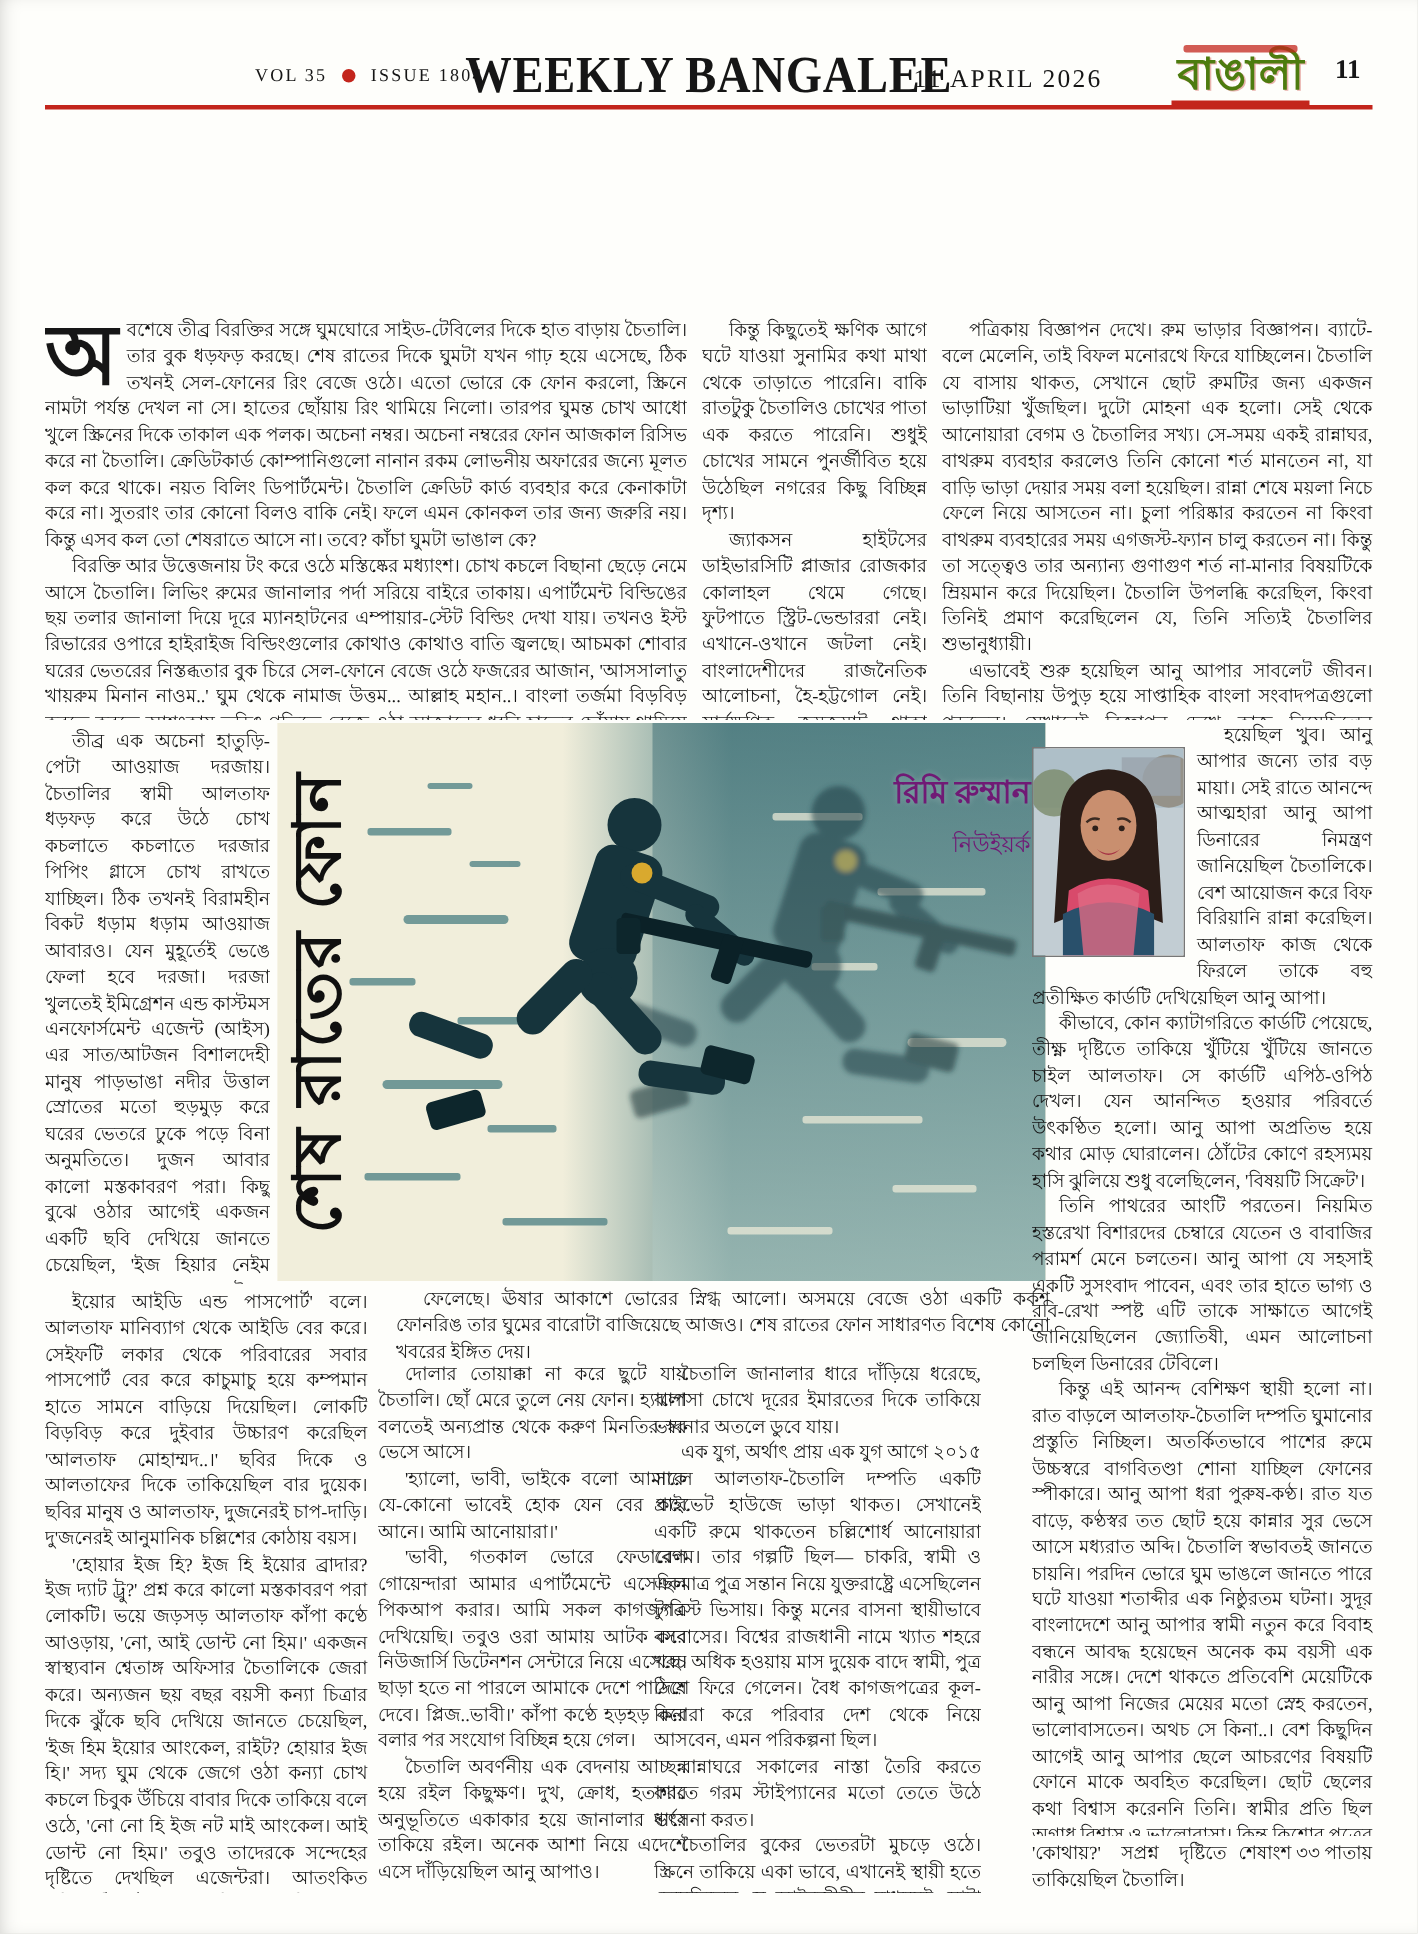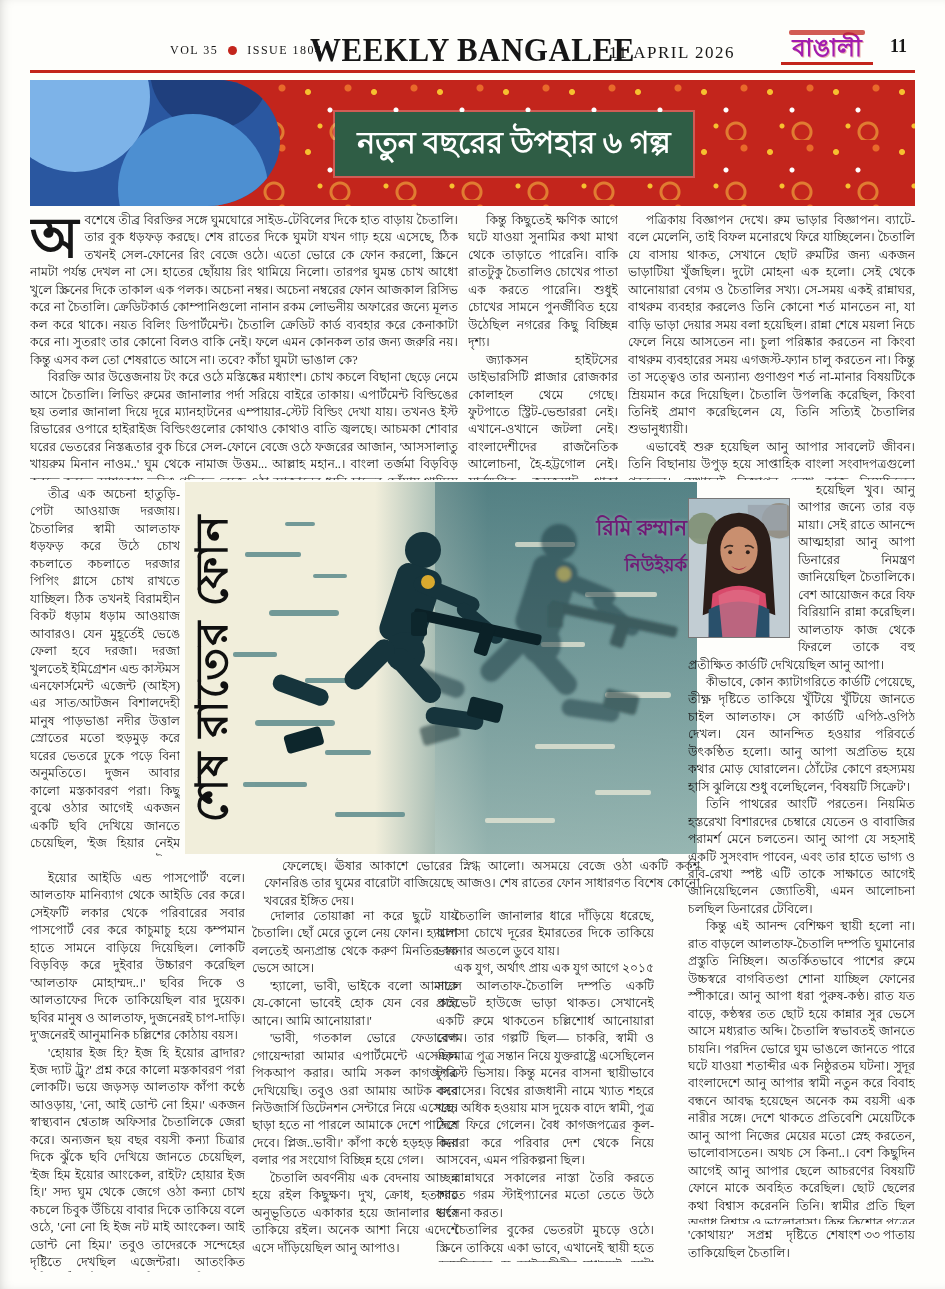--- a/index.html
+++ b/index.html
@@ -8,21 +8,21 @@
         box-shadow:inset 6px 0 14px -8px rgba(0,0,0,.25);}
   
   .hdr{position:absolute;left:30px;top:34px;width:885px;height:34px;}
   .hdr .volline{position:absolute;left:140px;top:9px;font-size:12px;letter-spacing:1.5px;}
   .hdr .dot{display:inline-block;width:9px;height:9px;border-radius:50%;background:#c3251c;margin:0 10px 1px 10px;vertical-align:middle;}
   .hdr .masthead{position:absolute;left:50%;transform:translateX(-50%) scaleY(1.12);top:-2px;margin:0;
         font-size:31px;font-weight:bold;letter-spacing:.5px;white-space:nowrap;}
   .hdr .date{position:absolute;right:180px;top:9px;font-size:17px;letter-spacing:1.5px;}
   .logo{position:absolute;right:42px;top:-4px;width:92px;text-align:center;}
   .logo .tinybar{display:block;height:5px;background:#c3251c;opacity:.75;margin:0 8px 1px 8px;border-radius:2px;}
-  .logo .logotxt{font-size:24px;font-weight:bold;color:#a21caf;line-height:1;
+  .logo .logotxt{font-size:29px;font-weight:bold;color:#4d7c0f;line-height:1;
         text-shadow:1px 1px 0 #e9b3ae;font-family:Liberation Serif, serif;}
   .logo .underline{display:block;height:3px;background:#c3251c;margin-top:2px;}
   .pageno{position:absolute;right:8px;top:2px;font-size:18px;font-weight:bold;}
   .redrule{position:absolute;left:30px;top:70px;width:885px;height:3px;background:#c3251c;}
   
   .banner{position:absolute;left:30px;top:80px;width:885px;height:126px;overflow:hidden;
      background-color:#c3251c;
      background-image:
        radial-gradient(circle at 14px 12px,#f6c02f 0 2.5px,transparent 3.5px),
        radial-gradient(circle at 36px 30px,#ffffff 0 2px,transparent 3px),
@@ -42,37 +42,37 @@
   .banner-box span{color:#ffffff;font-size:30px;font-weight:bold;white-space:nowrap;}
   
   .col{position:absolute;font-size:12.3px;line-height:1.42;text-align:justify;overflow:hidden;}
   .col p{margin:0;text-indent:18px;}
   .col p.noindent{text-indent:0;}
   .dropcap{float:left;font-size:56px;line-height:.82;font-weight:bold;padding:4px 6px 0 0;}
   .top1{left:30px;top:212px;width:428px;height:268px;}
   .top2{left:468px;top:212px;width:150px;height:268px;}
   .top3{left:628px;top:212px;width:287px;height:268px;}
   .midleft{left:30px;top:486px;width:150px;height:370px;}
-  .bot1{left:30px;top:860px;width:215px;height:402px;margin-top:10px;}
+  .bot1{left:30px;top:860px;width:215px;height:402px;}
   .under{left:264px;top:858px;width:436px;height:48px;}
   .bot2{left:252px;top:908px;width:206px;height:354px;}
   .bot3{left:436px;top:908px;width:218px;height:354px;}
   .rightcol{left:688px;top:482px;width:227px;height:780px;display:flex;flex-direction:column;}
   .rightcol .flow{flex:1 1 auto;overflow:hidden;}
   .closing{flex:0 0 auto;display:flex;justify-content:center;gap:8px;padding-top:3px;}
   .closing .cont{font-weight:normal;white-space:nowrap;}
   
   .illus{position:absolute;left:185px;top:482px;width:512px;height:372px;background:#f1eedb;}
   .illus svg{display:block;width:100%;height:100%;}
   .vtitle{position:absolute;left:0;top:0;width:60px;height:100%;pointer-events:none;}
   .vtitle span{position:absolute;left:30px;top:50%;transform:translate(-50%,-50%) rotate(-90deg);
       white-space:nowrap;font-size:44px;font-weight:bold;color:#101010;letter-spacing:2px;}
   .byline{position:absolute;right:10px;top:30px;text-align:right;color:#701a75;}
   .byline .a{display:block;font-size:21px;font-weight:bold;text-shadow:0 0 4px rgba(255,255,255,.25);}
-  .byline .l{display:block;font-size:18px;font-weight:bold;margin-top:4px;}
+  .byline .l{display:block;font-size:15px;font-weight:normal;margin-top:4px;}
   
   .photo{float:left;width:102px;height:140px;margin:16px 8px 4px 0;border:1px solid #777;box-sizing:border-box;}
   .photo svg{display:block;width:100%;height:100%;}
 </style>
 </head>
 <body>
 
 <div class="page">
 
   <div class="hdr">
@@ -81,31 +81,20 @@
     <span class="date">11 APRIL 2026</span>
     <span class="logo">
       <span class="tinybar"></span>
       <span class="logotxt">বাঙালী</span>
       <span class="underline"></span>
     </span>
     <span class="pageno">11</span>
   </div>
   <div class="redrule"></div>
 
-  <div class="banner">
-    <div class="banner-left">
-      <span class="c4"></span>
-      <span class="c1"></span>
-      <span class="c3"></span>
-      <span class="c2"></span>
-    </div>
-    <div class="banner-box">
-      <span>নতুন বছরের উপহার ৬ গল্প</span>
-    </div>
-  </div>
 
   <div class="col top1">
     <p class="noindent"><span class="dropcap">অ</span><span>বশেষে তীব্র বিরক্তির সঙ্গে ঘুমঘোরে সাইড-টেবিলের দিকে হাত বাড়ায় চৈতালি। তার বুক ধড়ফড় করছে। শেষ রাতের দিকে ঘুমটা যখন গাঢ় হয়ে এসেছে, ঠিক তখনই সেল-ফোনের রিং বেজে ওঠে। এতো ভোরে কে ফোন করলো, স্ক্রিনে নামটা পর্যন্ত দেখল না সে। হাতের ছোঁয়ায় রিং থামিয়ে নিলো। তারপর ঘুমন্ত চোখ আধো খুলে স্ক্রিনের দিকে তাকাল এক পলক। অচেনা নম্বর। অচেনা নম্বরের ফোন আজকাল রিসিভ করে না চৈতালি। ক্রেডিটকার্ড কোম্পানিগুলো নানান রকম লোভনীয় অফারের জন্যে মূলত কল করে থাকে। নয়ত বিলিং ডিপার্টমেন্ট। চৈতালি ক্রেডিট কার্ড ব্যবহার করে কেনাকাটা করে না। সুতরাং তার কোনো বিলও বাকি নেই। ফলে এমন কোনকল তার জন্য জরুরি নয়। কিন্তু এসব কল তো শেষরাতে আসে না। তবে? কাঁচা ঘুমটা ভাঙাল কে?</span></p>
     <span><p>বিরক্তি আর উত্তেজনায় টং করে ওঠে মস্তিষ্কের মধ্যাংশ। চোখ কচলে বিছানা ছেড়ে নেমে আসে চৈতালি। লিভিং রুমের জানালার পর্দা সরিয়ে বাইরে তাকায়। এপার্টমেন্ট বিল্ডিঙের ছয় তলার জানালা দিয়ে দূরে ম্যানহাটনের এম্পায়ার-স্টেট বিল্ডিং দেখা যায়। তখনও ইস্ট রিভারের ওপারে হাইরাইজ বিল্ডিংগুলোর কোথাও কোথাও বাতি জ্বলছে। আচমকা শোবার ঘরের ভেতরের নিস্তব্ধতার বুক চিরে সেল-ফোনে বেজে ওঠে ফজরের আজান, 'আসসালাতু খায়রুম মিনান নাওম..' ঘুম থেকে নামাজ উত্তম... আল্লাহ মহান..। বাংলা তর্জমা বিড়বিড় করতে করতে আশংকায় তড়িৎ গতিতে বেজে ওঠা আজানের ধ্বনি হাতের ছোঁয়ায় থামিয়ে দেয় চৈতালি। স্বামী, সন্তানের ঘুম ভেঙে যাওয়ার আশংকা। ভারি পর্দা-টানা অন্ধকার ঘরে বাপ-বেটি গভীর ঘুমে আচ্ছন্ন। খুব সন্তর্পণে চৈতালি ফিরে আসে বসার ঘরে। জানালার বাইরে সড়কের দুপাশে ল্যাম্পপোস্টের বাতিগুলো জ্বলছে তখনও। নিচে, সড়কের দু'পাশে স্তূপীকৃত শুভ্র তুষারে সোডিয়াম বাতির আলো প্রতিফলিত হয়ে চারপাশটা আরও আলোকিত করে তুলেছে।</p></span>
   </div>
   <div class="col top2">
       <p>কিন্তু কিছুতেই ক্ষণিক আগে ঘটে যাওয়া সুনামির কথা মাথা থেকে তাড়াতে পারেনি। বাকি রাতটুকু চৈতালিও চোখের পাতা এক করতে পারেনি। শুধুই চোখের সামনে পুনর্জীবিত হয়ে উঠেছিল নগরের কিছু বিচ্ছিন্ন দৃশ্য।</p>
       <p>জ্যাকসন হাইটসের ডাইভারসিটি প্লাজার রোজকার কোলাহল থেমে গেছে। ফুটপাতে স্ট্রিট-ভেন্ডাররা নেই। এখানে-ওখানে জটলা নেই। বাংলাদেশীদের রাজনৈতিক আলোচনা, হৈ-হট্টগোল নেই। সার্বক্ষণিক জমজমাট থাকা জায়গাটিতে ছুটির দিনগুলোতেও কেবলই খাঁখাঁ শূন্যতা। এইট্টি-সেকেন্ড স্ট্রিট, জাংশন বুলোভার্ডে হিস্প্যানিকদের কোলাহল থেমে গেছে। ফ্লাশিং-এর মেইন স্ট্রিট, ম্যানহাটনের ক্যানাল স্ট্রিটে চায়নিজদের ভিড়ভাট্টা নেই। প্রাণহীন শহর। রাস্তার ধারের ক্ষুদ্র ব্যবসায়ীরা কর্পূরের মতো উবে গেছে যেন। দীর্ঘদিনের দৃশ্যমান মানুষগুলো অদৃশ্য হয়ে গেছে আকস্মাৎ। সব যেন আনন্দহীন, ম্যাড়ম্যাড়ে। নির্দয় এক নৈঃশব্দ চারিদিকে।</p>
     </div>
   <div class="col top3">

